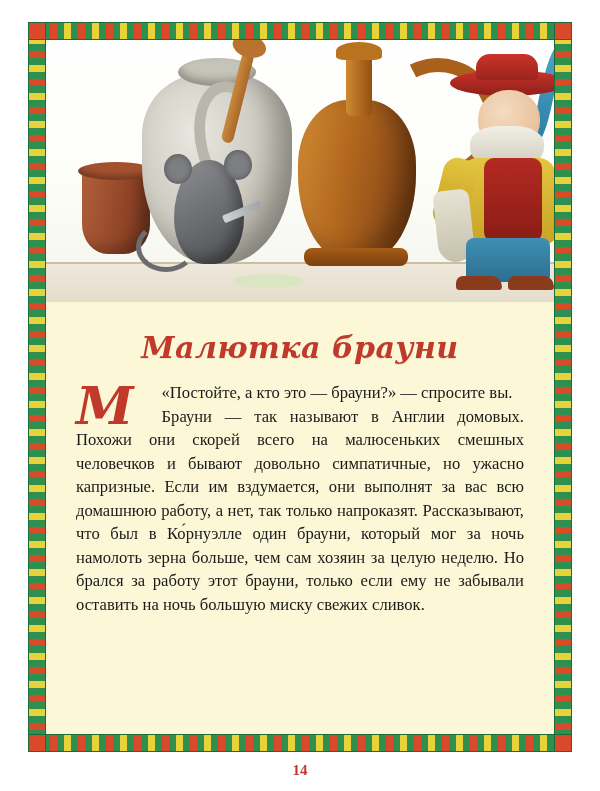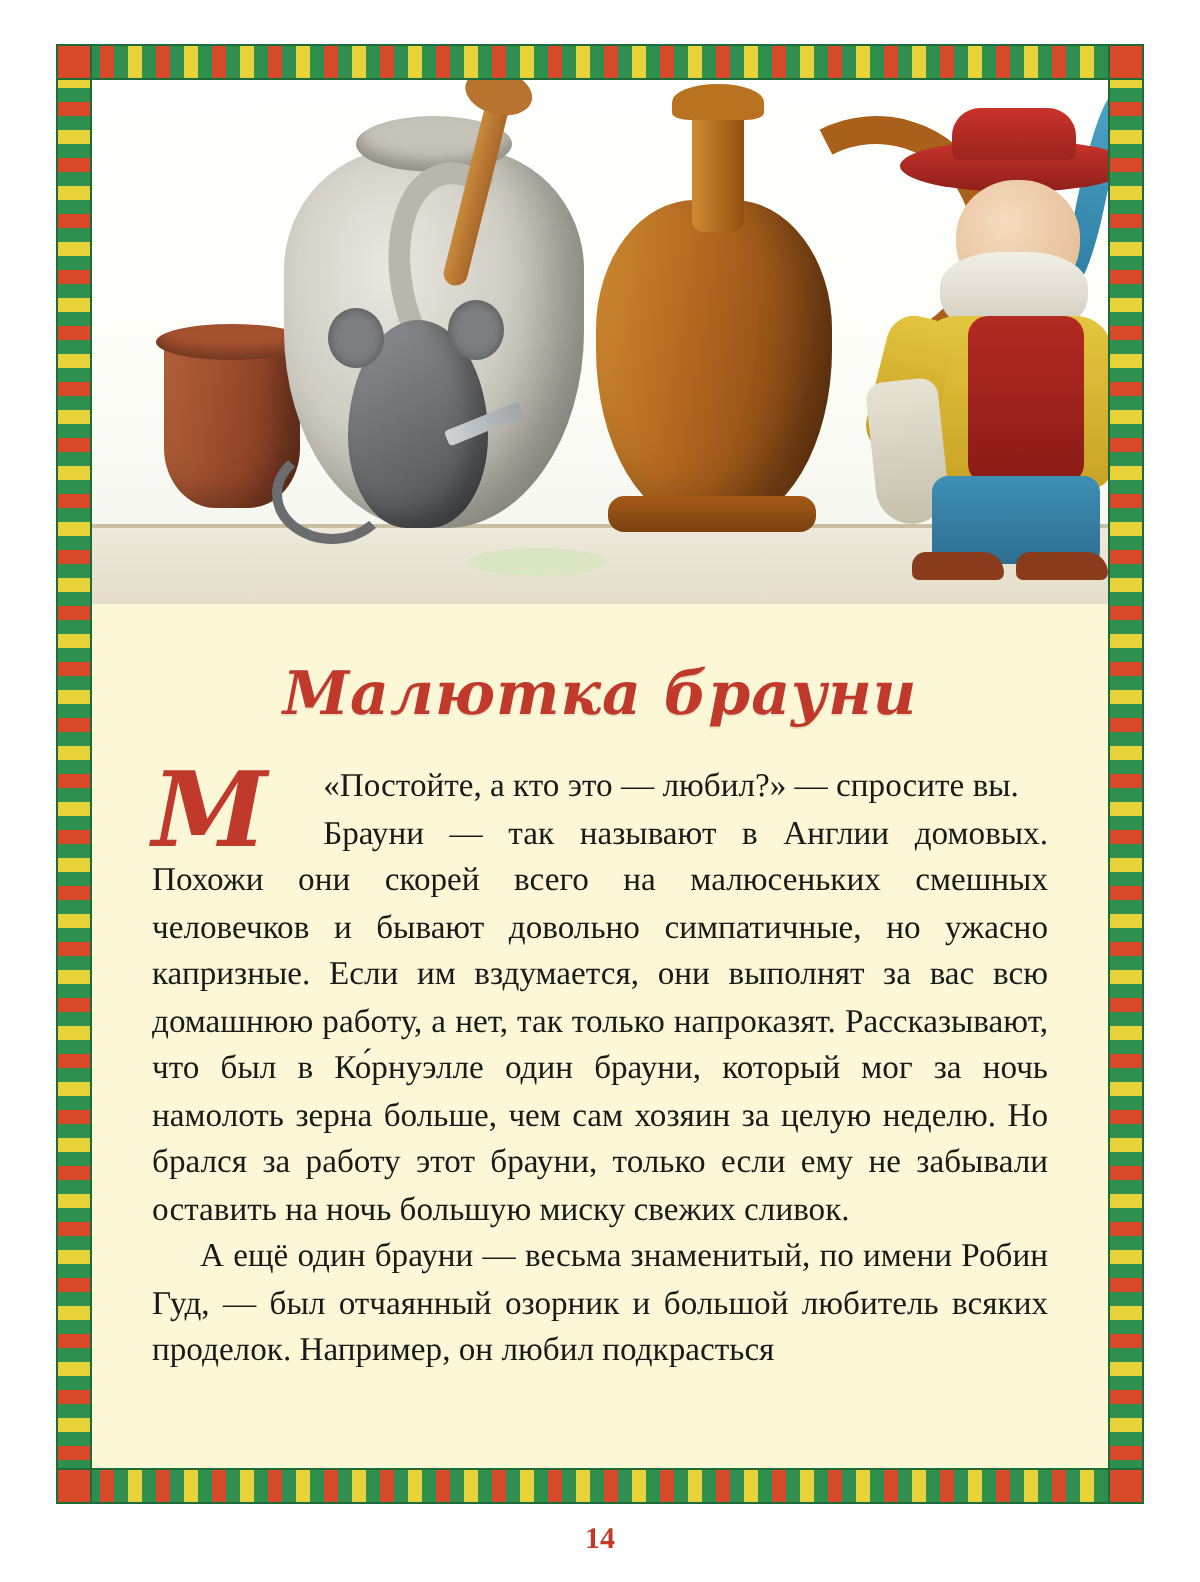--- a/index.html
+++ b/index.html
@@ -433,23 +433,22 @@
       <div class="cloth"></div>
       <div class="man-legs"></div>
       <div class="man-shoe l"></div>
       <div class="man-shoe r"></div>
     </div>
 
     <div class="text-area">
       <h1 class="story-title">Малютка брауни</h1>
       <div class="story-body">
         <p class="first"><span class="dropcap">М</span></p>
-        <p>«Постойте, а кто это  — любил?» — спросите вы.</p>
+        <p>«Постойте, а кто это  — брауни?» — спросите вы.</p>
         <p>Брауни  — так называют в Англии домовых. Похожи они скорей всего на малюсеньких смешных человечков и бывают довольно симпатичные, но ужасно капризные. Если им вздумается, они выполнят за вас всю домашнюю работу, а нет, так только напроказят. Рассказывают, что был в Ко́рнуэлле один брауни, который мог за ночь намолоть зерна больше, чем сам хозяин за целую неделю. Но брался за работу этот брауни, только если ему не забывали оставить на ночь большую миску свежих сливок.</p>
-        <p>А ещё один брауни  — весьма знаменитый, по имени Робин Гуд,  — был отчаянный озорник и большой любитель всяких проделок. Например, он любил подкрасться</p>
       </div>
     </div>
 
     <div class="border-strip b-top"></div>
     <div class="border-strip b-bottom"></div>
     <div class="border-strip vert b-left"></div>
     <div class="border-strip vert b-right"></div>
     <div class="corner c-tl"></div>
     <div class="corner c-tr"></div>
     <div class="corner c-bl"></div>

